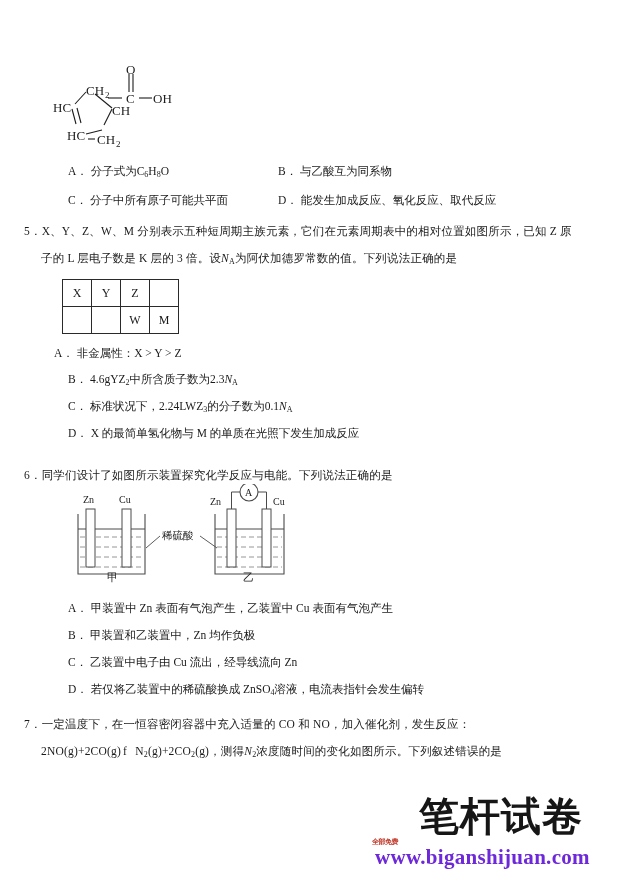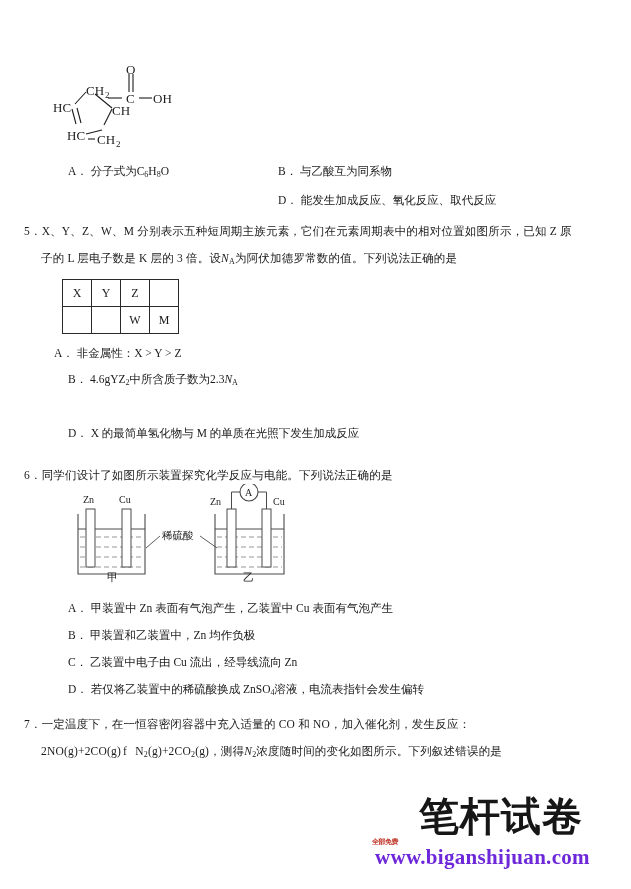--- a/index.html
+++ b/index.html
@@ -183,20 +183,24 @@
     </svg>
   </div>
 
   <div class="opt" style="left:68px; top:163px;">
     <span>A．</span>
     <span><span>分子式为C</span><sub>6</sub><span>H</span><sub>8</sub><span>O</span></span>
   </div>
   <div class="opt" style="left:278px; top:163px;">
     <span>B．</span>
     <span>与乙酸互为同系物</span>
+  </div>
+  <div class="opt" style="left:68px; top:192px;">
+    <span>C．</span>
+    <span>分子中所有原子可能共平面</span>
   </div>
   <div class="opt" style="left:278px; top:192px;">
     <span>D．</span>
     <span>能发生加成反应、氧化反应、取代反应</span>
   </div>
 
   <div class="q-stem" style="left:24px; top:221px;">
     <span>5．</span><span>X、Y、Z、W、M 分别表示五种短周期主族元素，它们在元素周期表中的相对位置如图所示，已知 Z 原</span>
   </div>
   <div class="q-stem" style="left:41px; top:248px;">
@@ -221,20 +225,24 @@
     </table>
 
   <div class="opt" style="left:54px; top:345px;">
     <span>A．</span>
     <span>非金属性：X &gt; Y &gt; Z</span>
   </div>
   <div class="opt" style="left:68px; top:371px;">
     <span>B．</span>
     <span><span>4.6gYZ</span><sub>2</sub><span>中所含质子数为2.3</span><span class="ital">N</span><sub>A</sub></span>
   </div>
+  <div class="opt" style="left:68px; top:398px;">
+    <span>C．</span>
+    <span><span>标准状况下，2.24LWZ</span><sub>3</sub><span>的分子数为0.1</span><span class="ital">N</span><sub>A</sub></span>
+  </div>
   <div class="opt" style="left:68px; top:425px;text-align:center;">
     <span>D．</span>
     <span>X 的最简单氢化物与 M 的单质在光照下发生加成反应</span>
   </div>
 
   <div class="q-stem" style="left:24px; top:465px;">
     <span>6．</span><span>同学们设计了如图所示装置探究化学反应与电能。下列说法正确的是</span>
   </div>
 
   <div class="apparatus">

